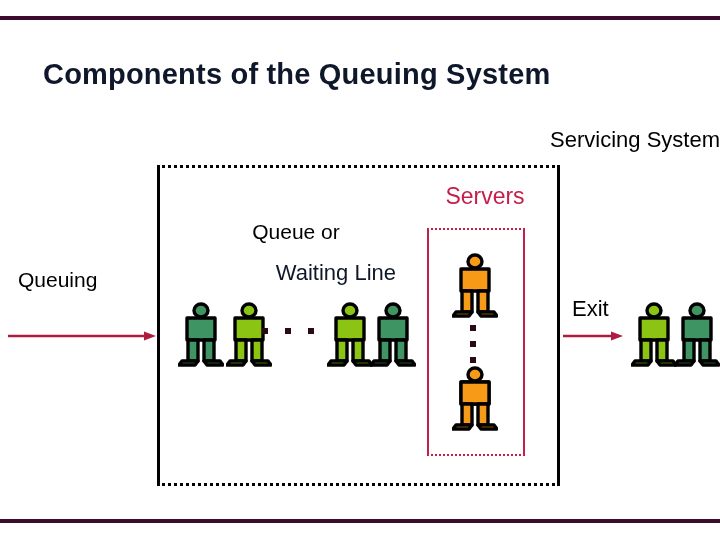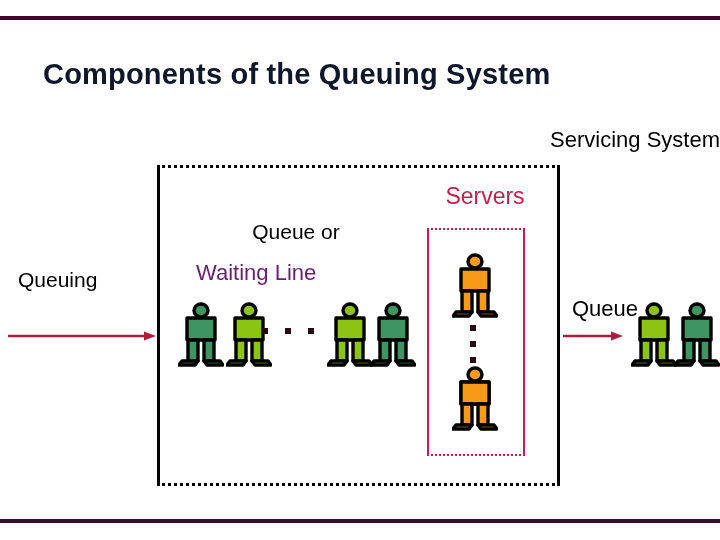--- a/index.html
+++ b/index.html
@@ -104,24 +104,24 @@
     font-size: 21px;
     font-weight: normal;
     color: #000000;
     white-space: nowrap;
   }
   #queue-label-2 {
     position: absolute;
     left: 196px;
     top: 260px;
     width: 200px;
-    text-align: left;
+    text-align: right;
     font-size: 22px;
     font-weight: normal;
-    color: #701a75;
+    color: #0f172a;
     white-space: nowrap;
   }
   #arrivals-label {
     position: absolute;
     left: 18px;
     top: 265px;
     width: 140px;
     font-size: 21px;
     color: #000000;
     line-height: 29px;
@@ -184,21 +184,21 @@
   <div id="servers-box"></div>
 
   <div id="servers-label">Servers</div>
   <div id="queue-label-1">Queue or</div>
   <div id="queue-label-2">Waiting Line</div>
 
   <div id="arrivals-label">
     <div>Queuing</div>
   </div>
 
-  <div id="exit-label">Queue</div>
+  <div id="exit-label">Exit</div>
 
   <div class="arrow" id="arrow-in">
     <svg width="148" height="12" viewBox="0 0 148 12" xmlns="http://www.w3.org/2000/svg">
       <line x1="0" y1="6" x2="138" y2="6" stroke="#B01C3E" stroke-width="2.5"></line>
       <polygon points="148,6 136,1.5 136,10.5" fill="#B01C3E"></polygon>
     </svg>
   </div>
 
   <div class="arrow" id="arrow-out">
     <svg width="60" height="12" viewBox="0 0 60 12" xmlns="http://www.w3.org/2000/svg">

